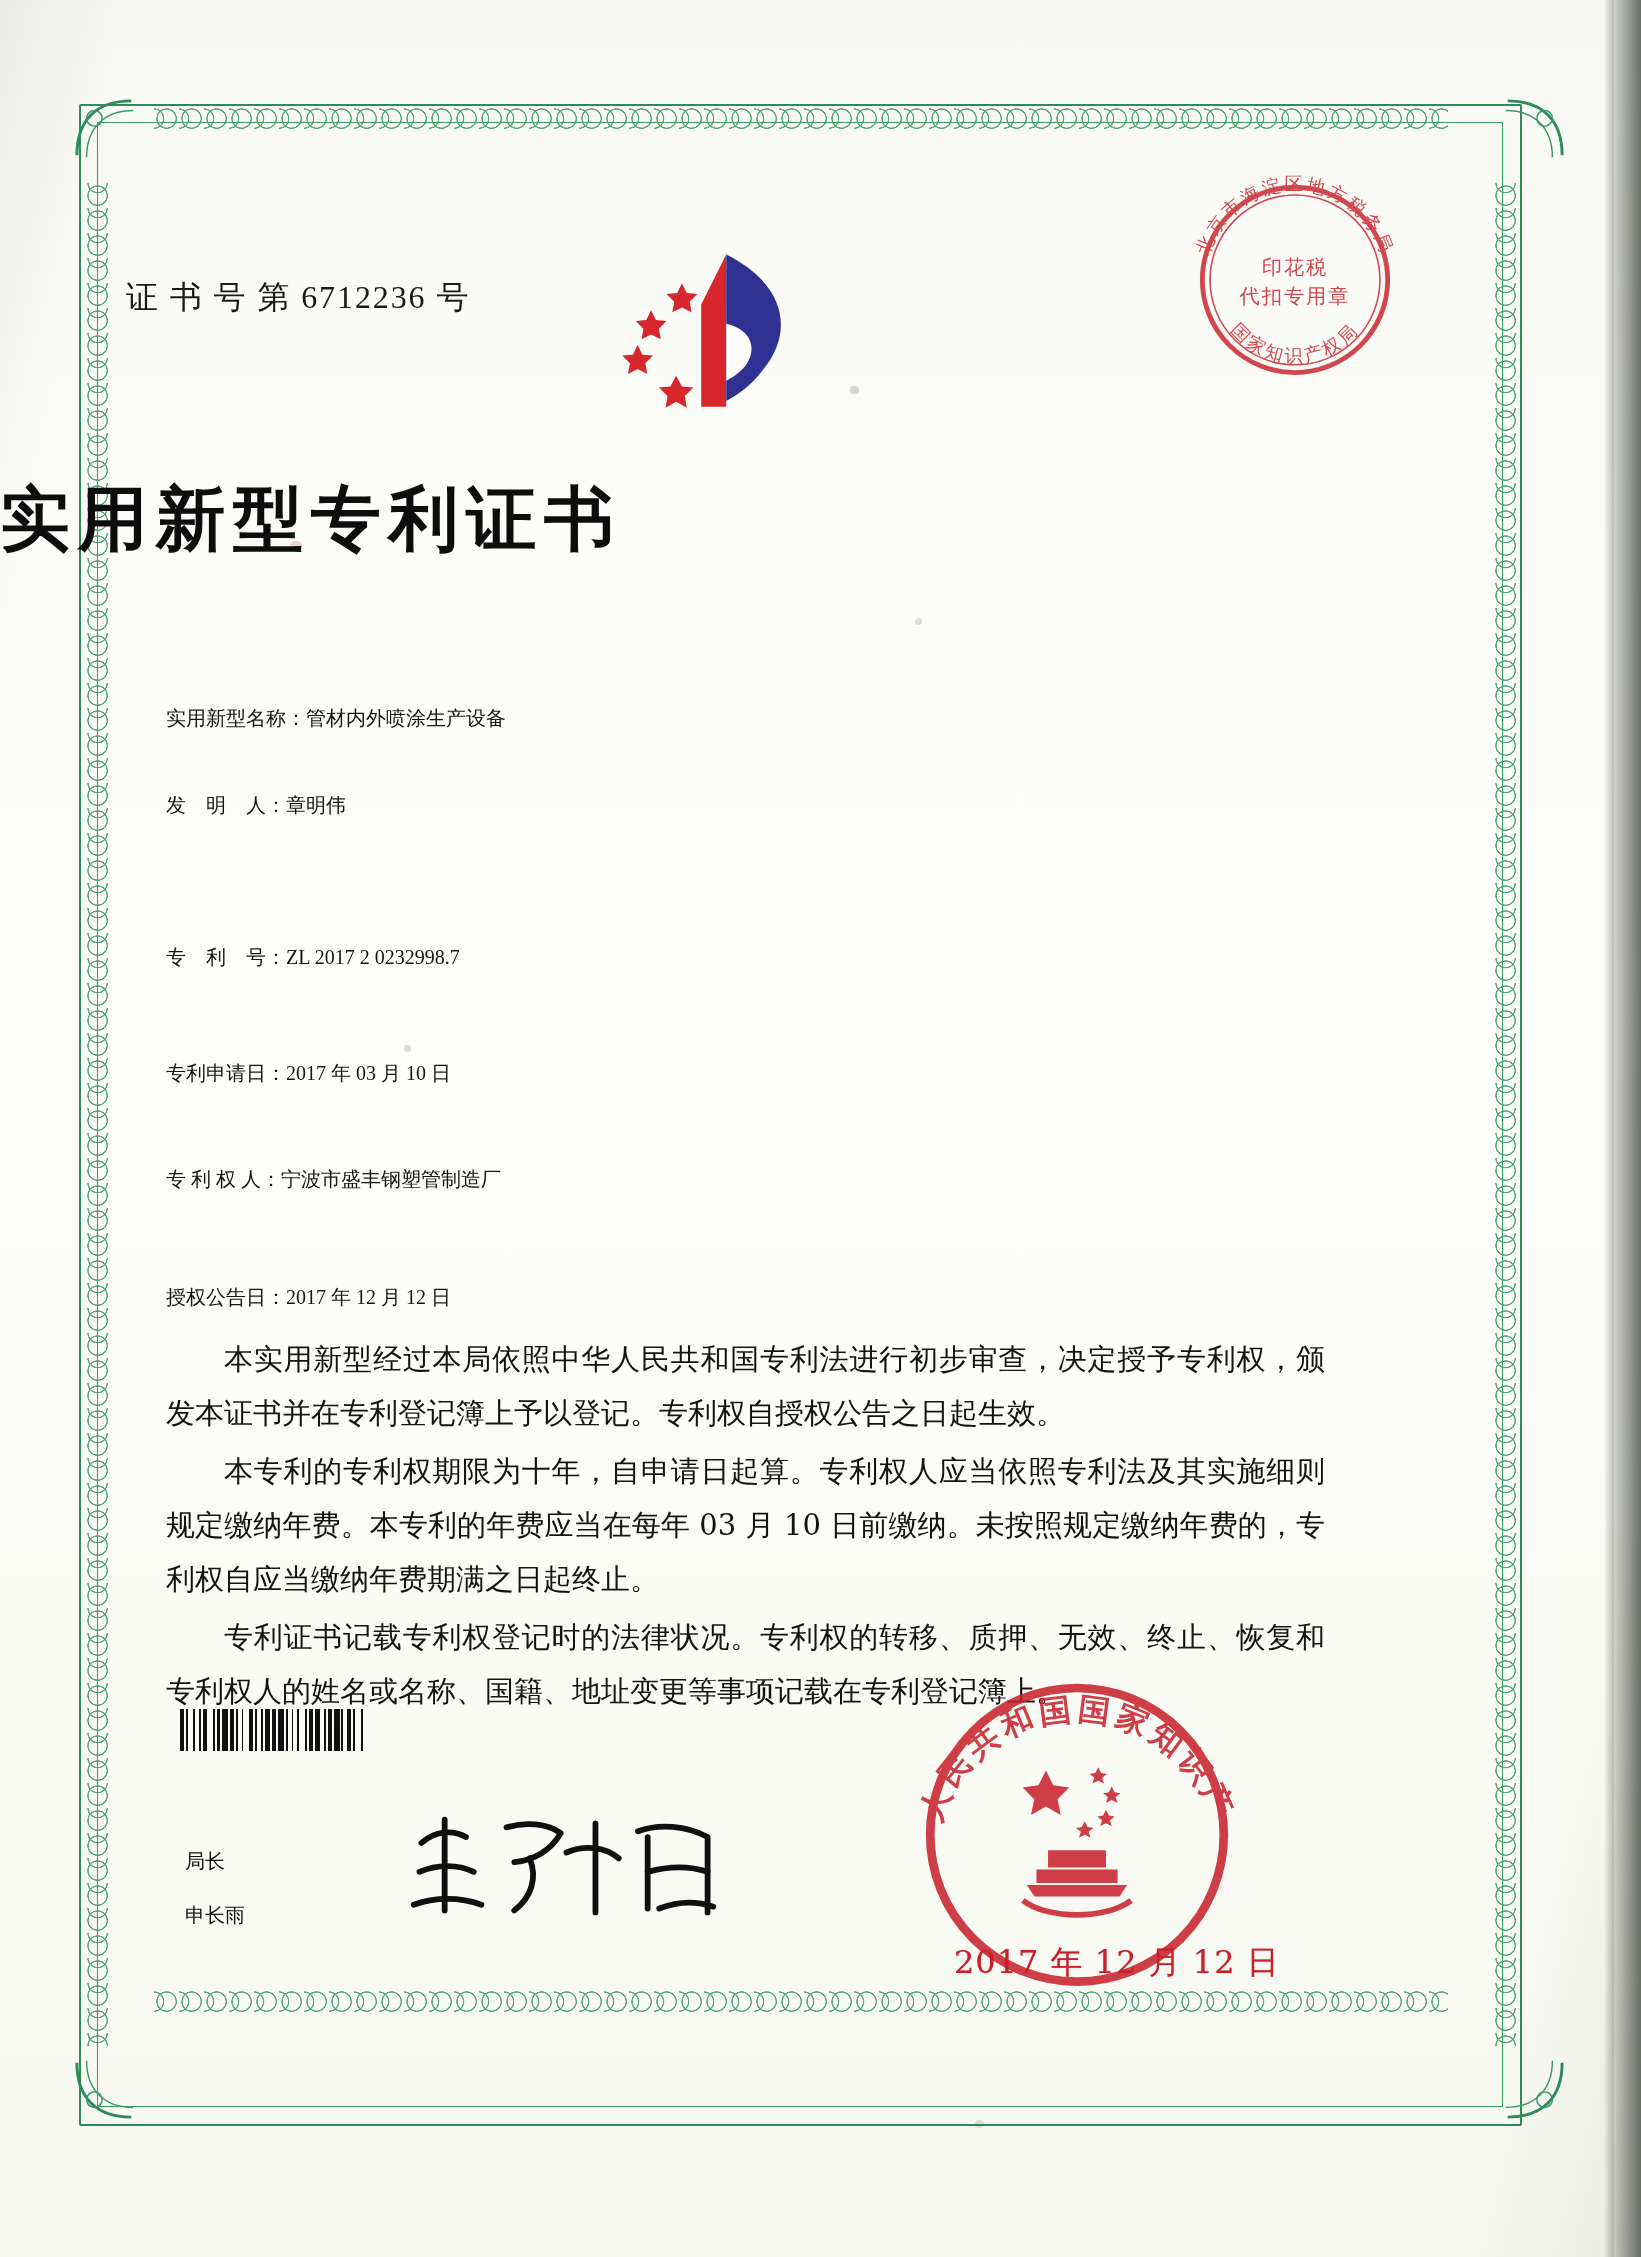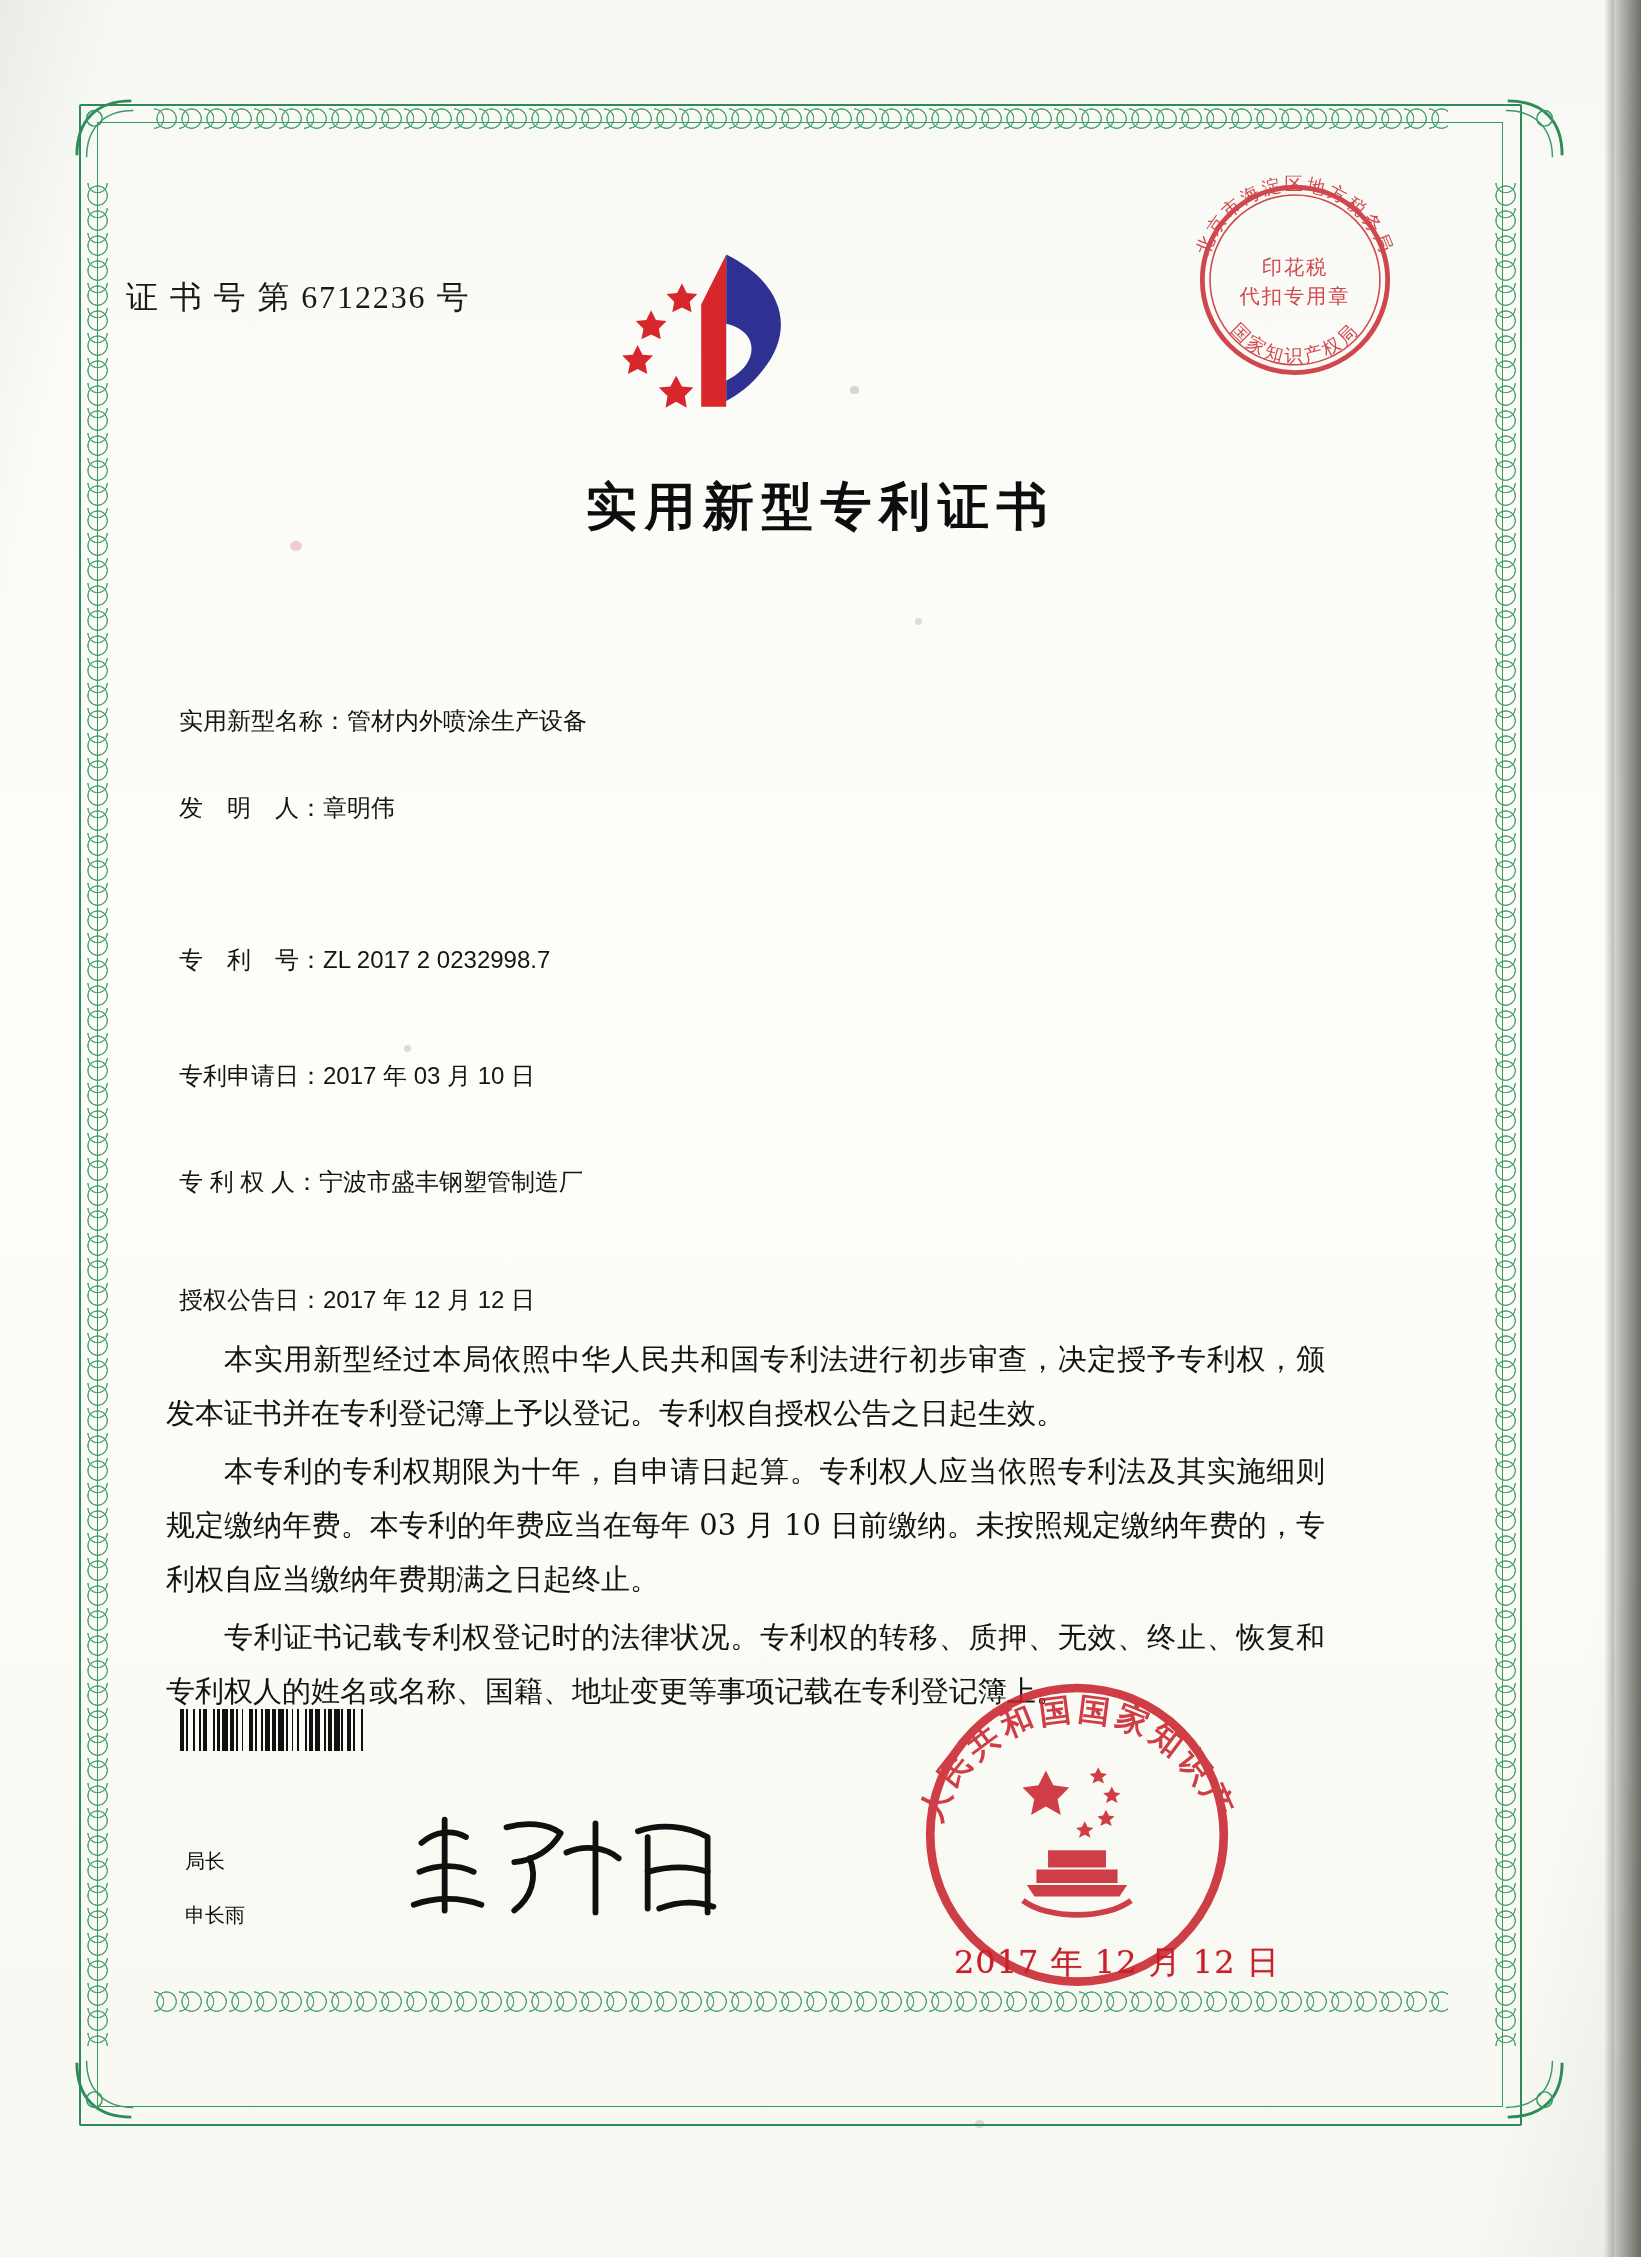--- a/index.html
+++ b/index.html
@@ -110,36 +110,35 @@
   #tax-stamp {
     position: absolute;
     left: 1184px; top: 166px;
     width: 222px; height: 222px;
   }
 
   #main-title {
     position: absolute;
     left: 0; top: 473px;
     width: 1641px;
-    text-align: center;
-    font-size: 51px;
+    text-align: left;
+    font-size: 70px;
     font-weight: bold;
     letter-spacing: 7.7px;
     color: #0d0d0d;
     font-family: "DejaVu Serif", "Liberation Serif", serif;
   }
 
   .field-row {
     position: absolute;
     left: 166px;
-    font-size: 24px;
+    font-size: 20px;
     color: #141414;
     white-space: nowrap;
-    font-family: Liberation Sans, sans-serif;
-    margin-left: 13px;
+    font-family: Liberation Serif, serif;
   }
   .field-label {
     display: inline-block;
   }
   .field-value {
     display: inline-block;
   }
 
   #body-text {
     position: absolute;

